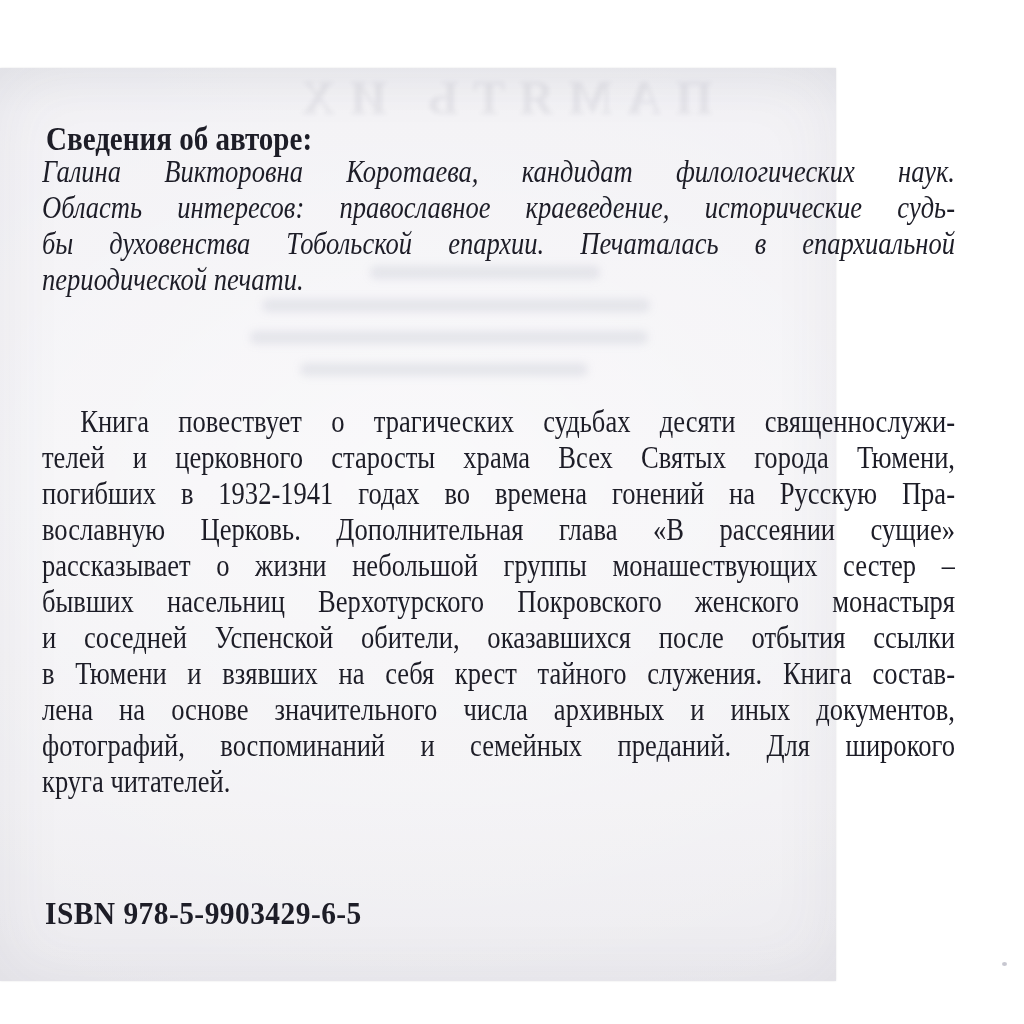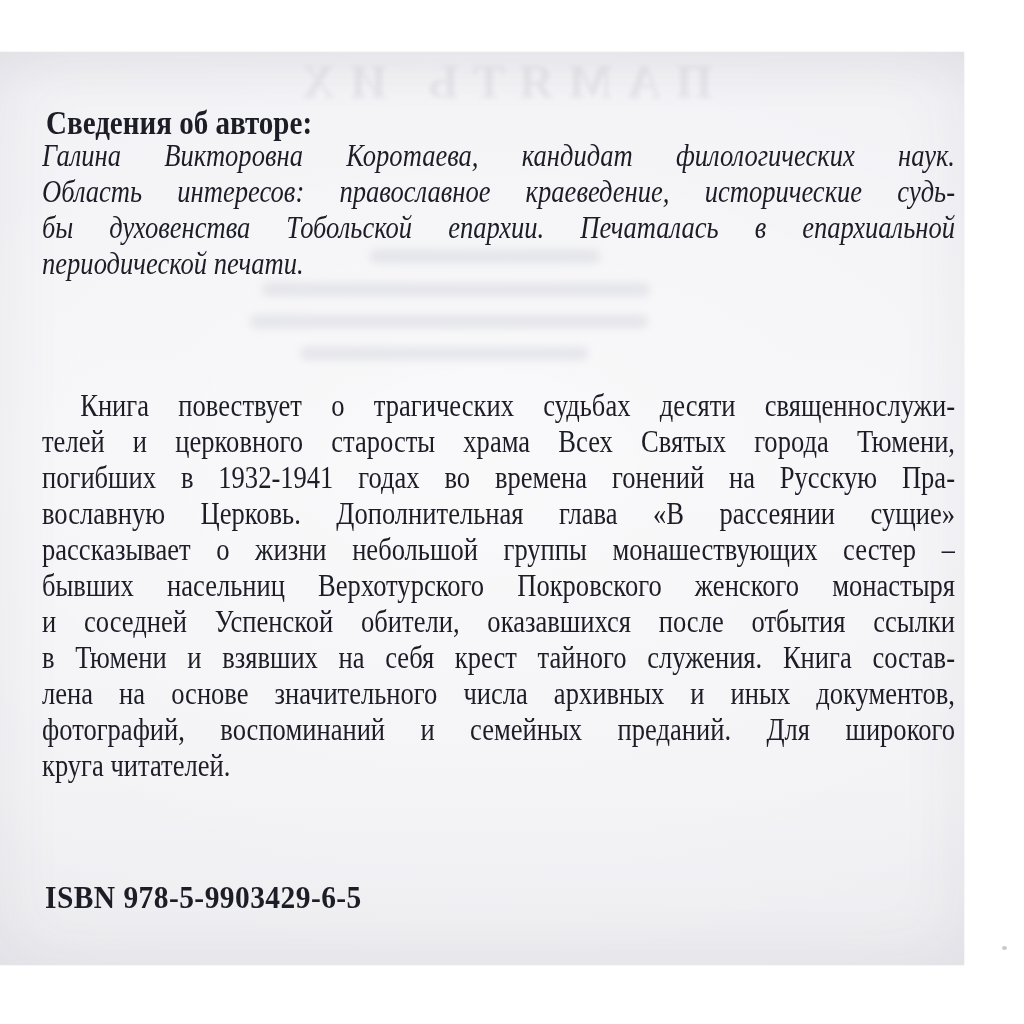--- a/index.html
+++ b/index.html
@@ -13,23 +13,23 @@
   }
   .stage {
     position: relative;
     width: 1024px;
     height: 1024px;
     background: #ffffff;
   }
   
   .book-page {
     position: absolute;
-    top: 52px;
+    top: 68px;
     left: 0;
-    width: 964px;
+    width: 836px;
     height: 913px;
     background:
       radial-gradient(ellipse 140% 90% at 50% 45%, rgba(255,255,255,0.55) 0%, rgba(255,255,255,0) 70%),
       linear-gradient(180deg, #eaeaee 0%, #f1f0f4 5%, #f3f2f5 45%, #f1f0f3 80%, #ecebef 100%);
     box-shadow: inset 0 0 70px rgba(70,70,95,0.07), 0 0 2px rgba(0,0,0,0.10);
     color: #1d1d27;
   }
   
   .ghost-title {
     position: absolute;

